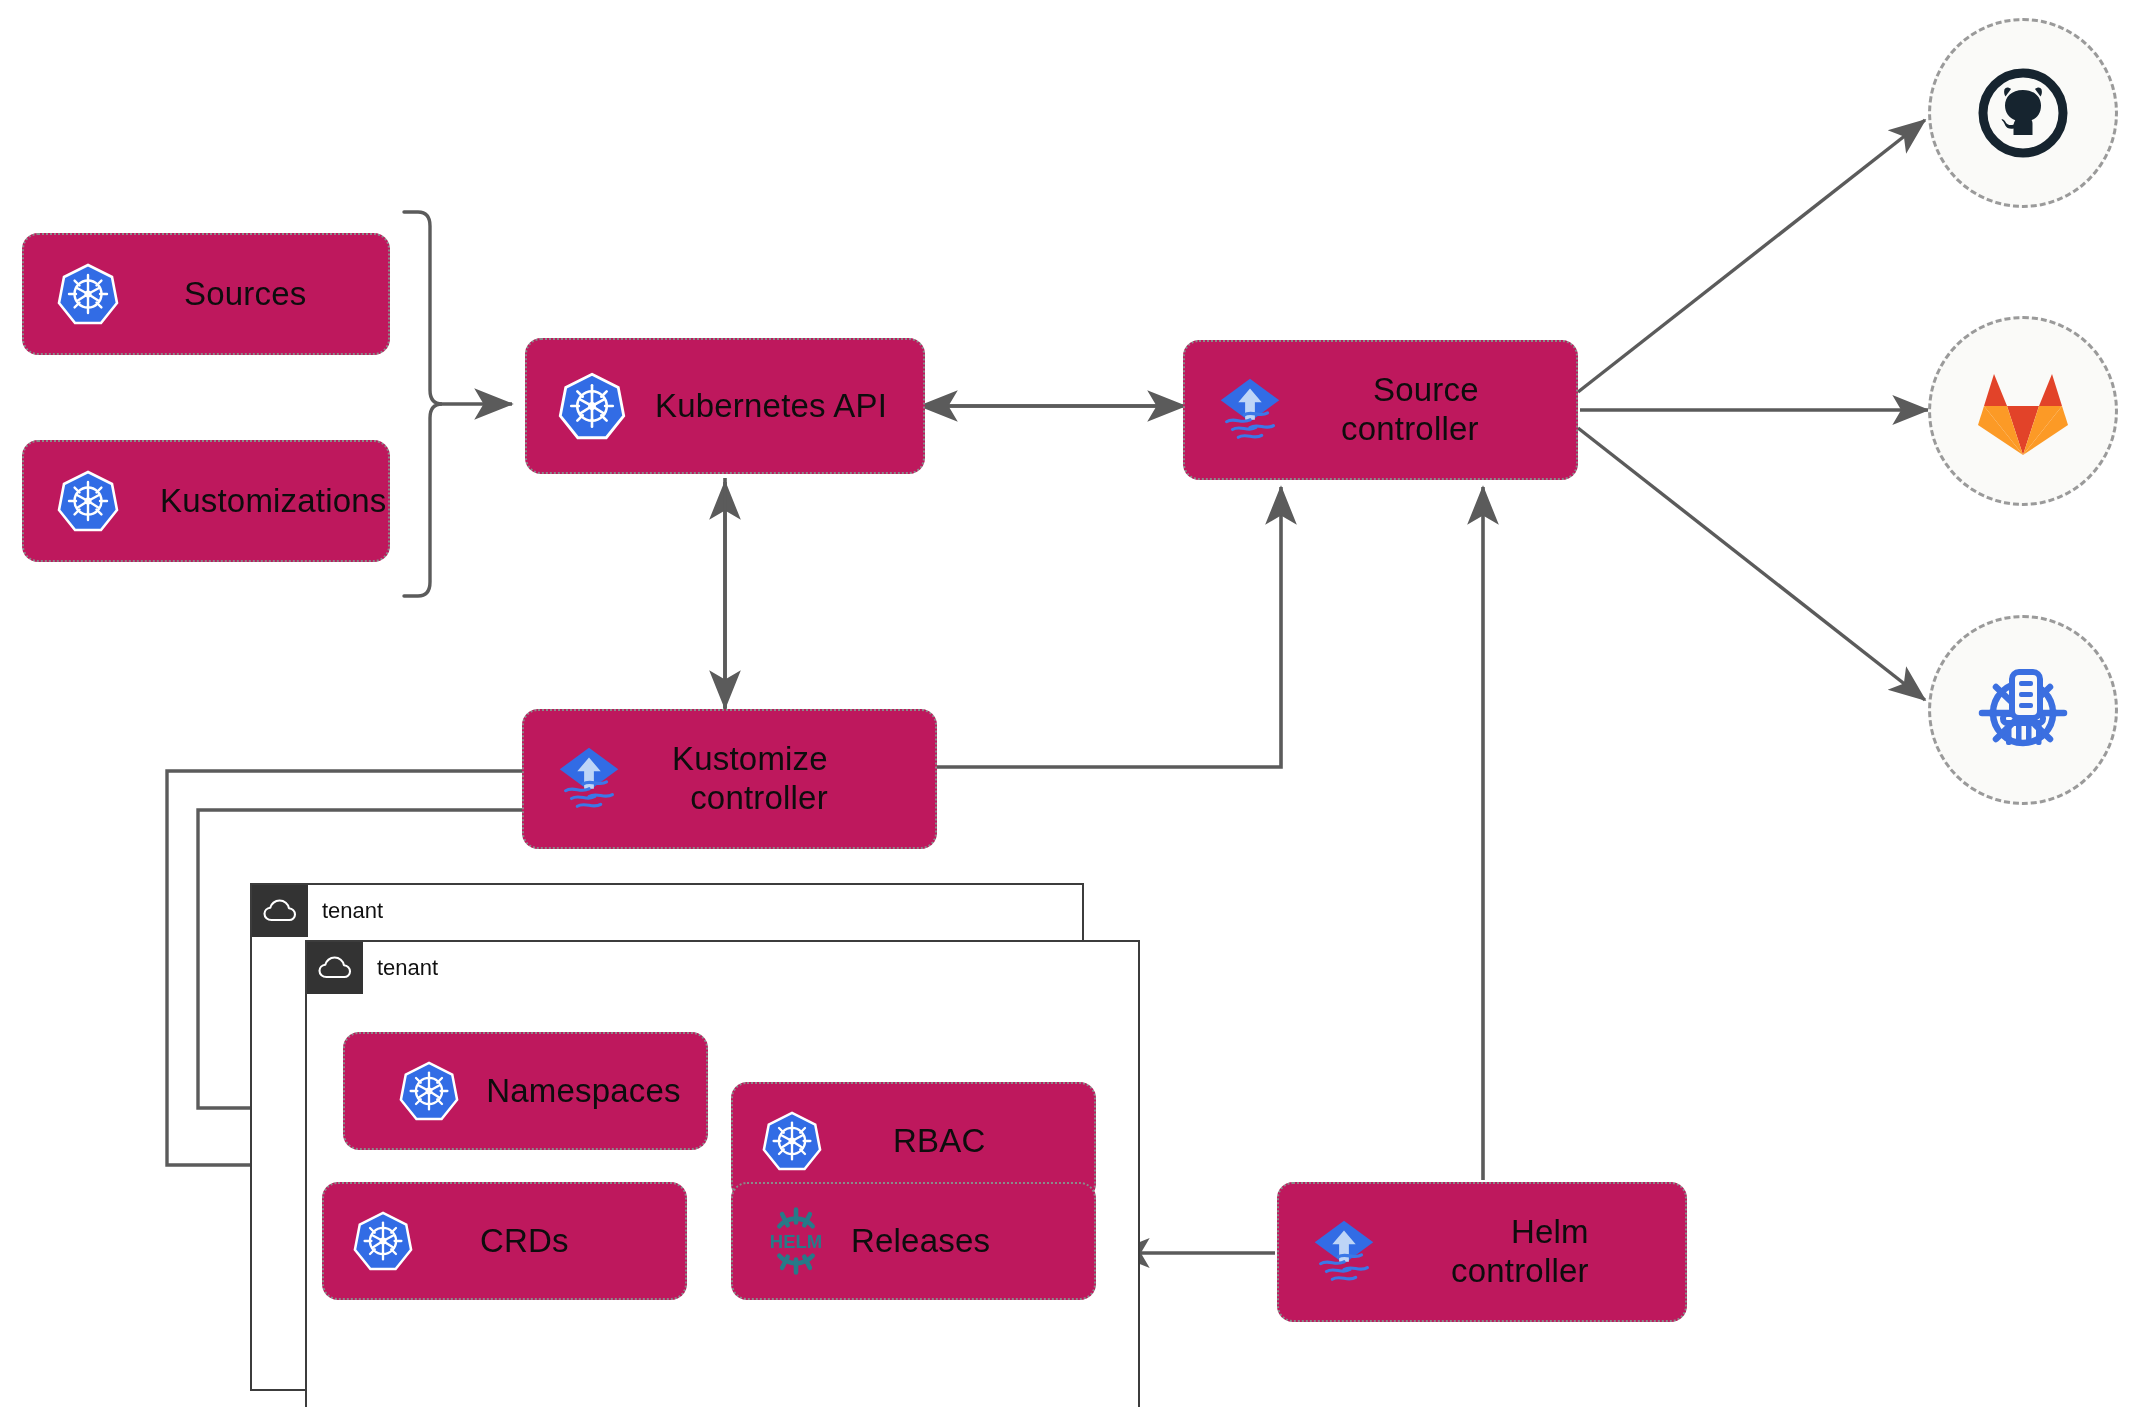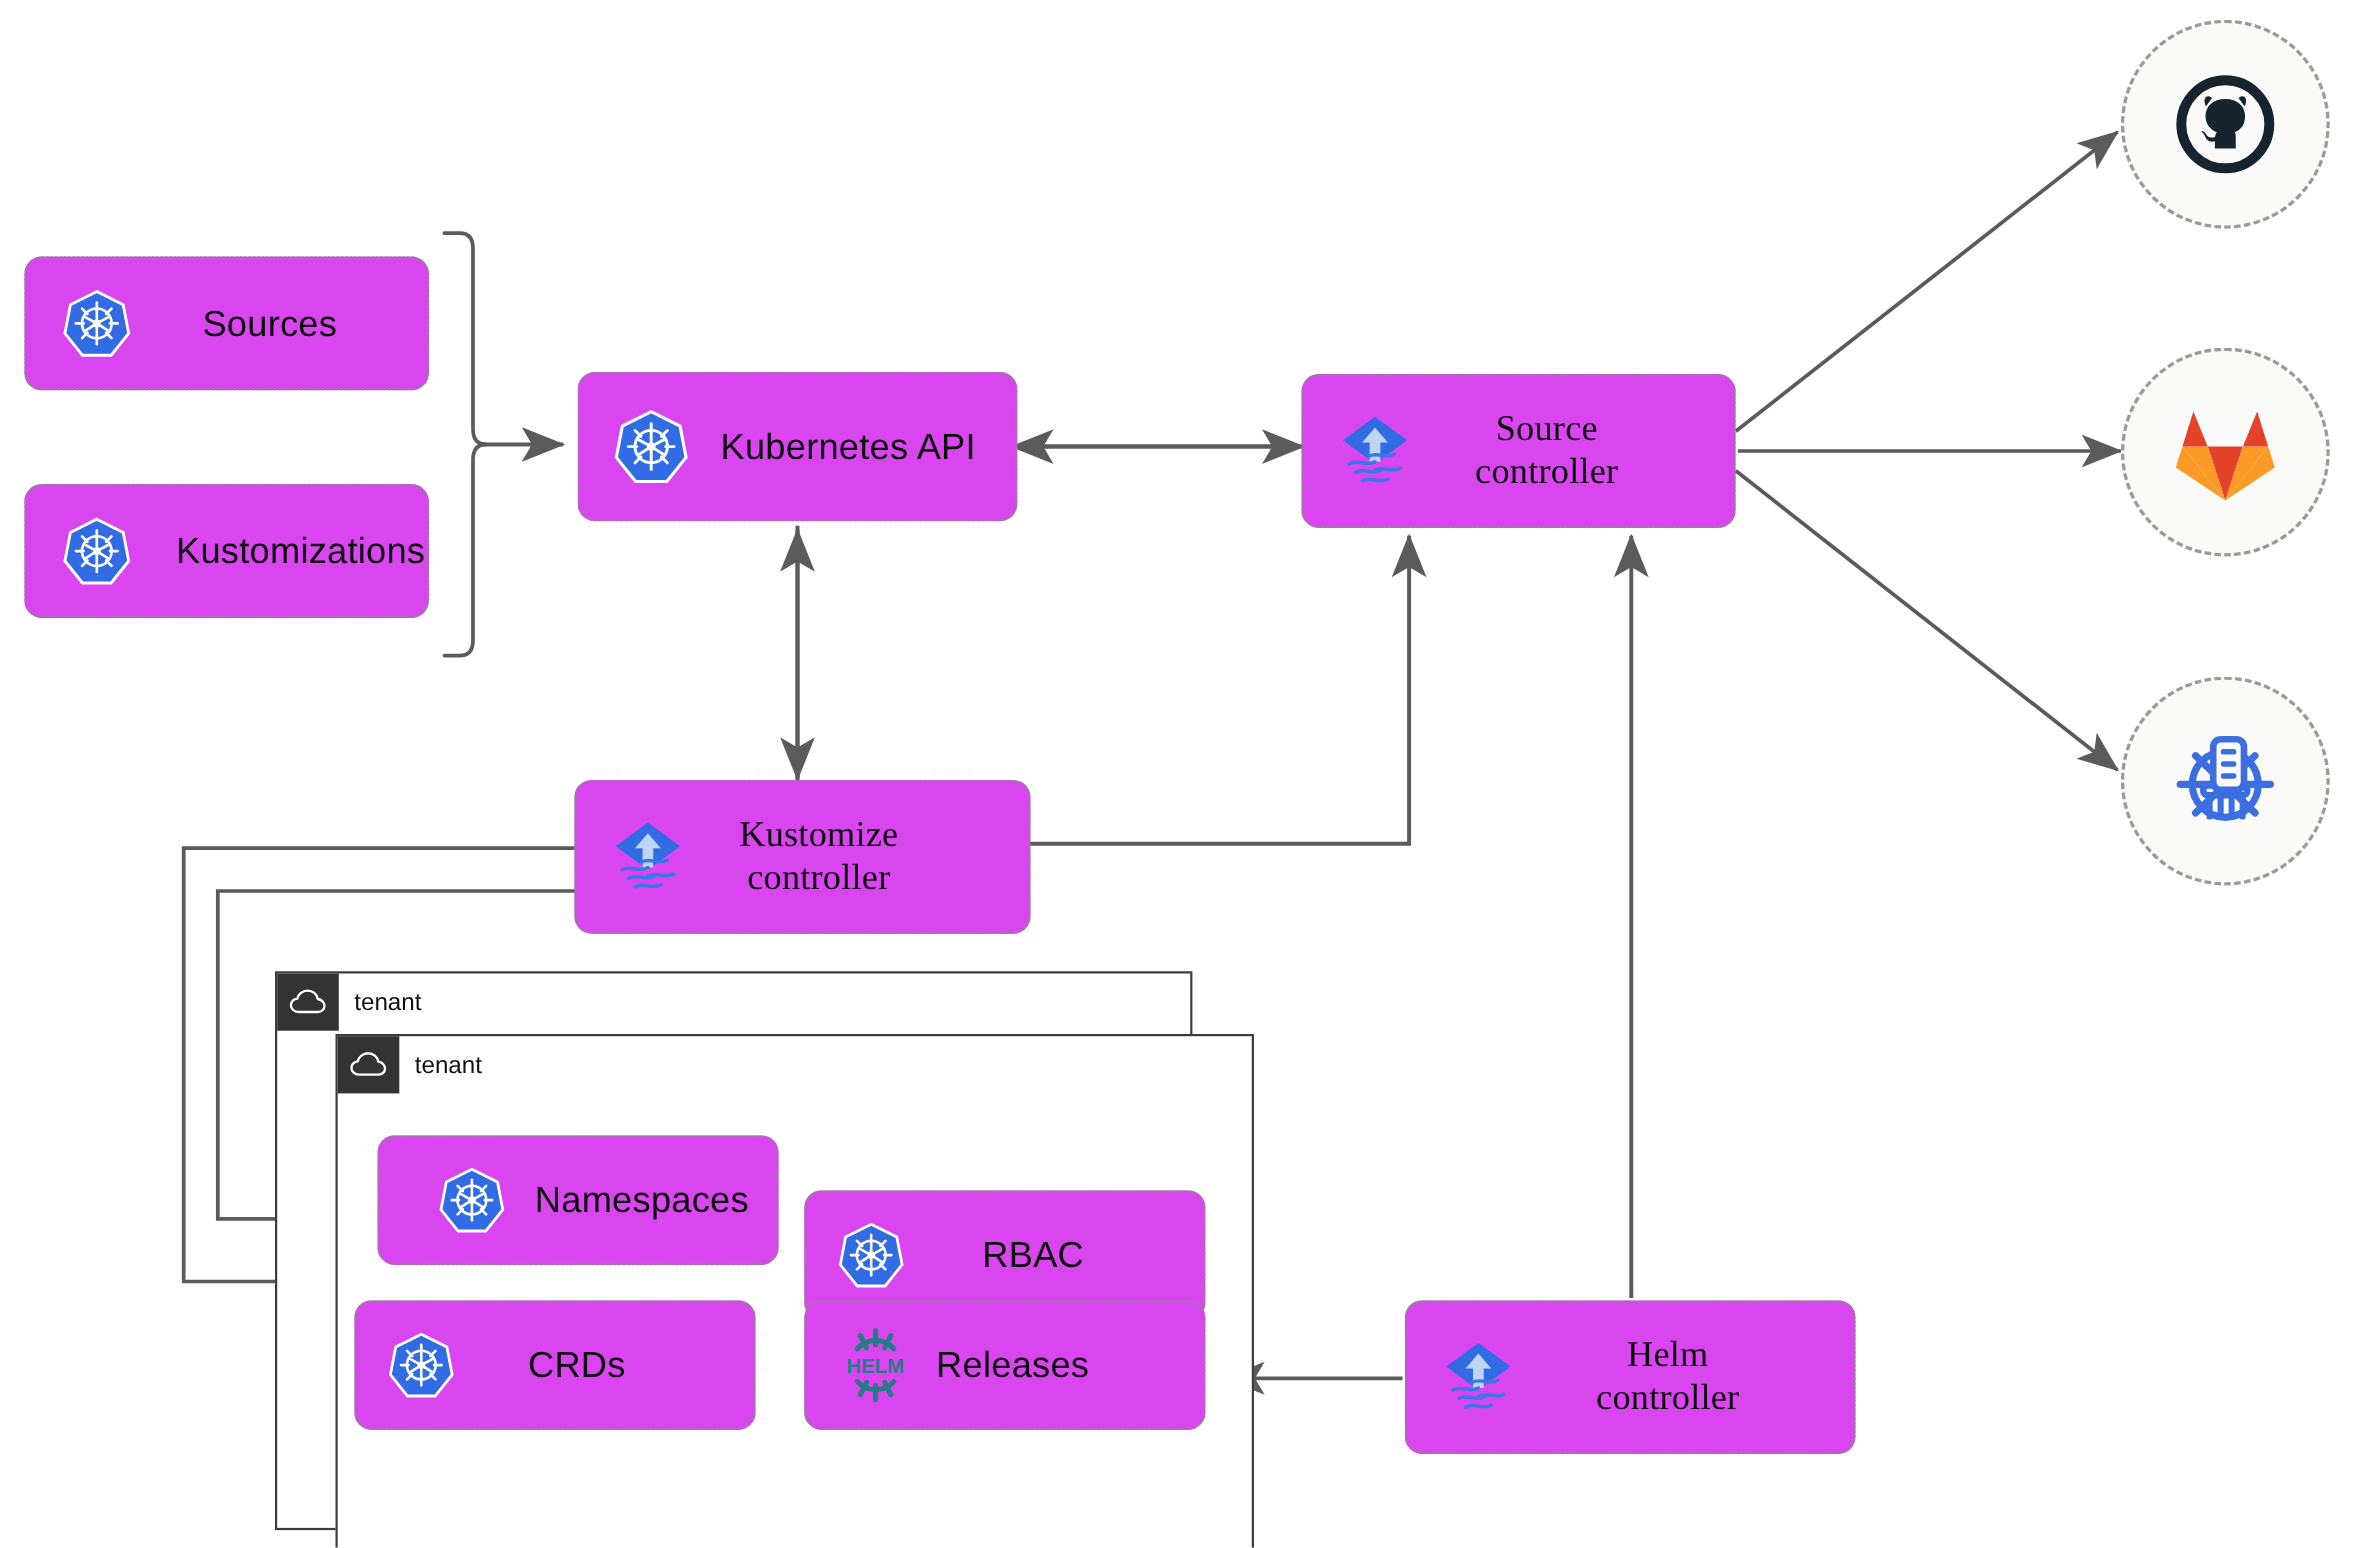--- a/index.html
+++ b/index.html
@@ -1,24 +1,24 @@
 <!DOCTYPE html>
 <html><head>
 <meta charset="utf-8">
 <style>
   html,body{margin:0;padding:0;background:#ffffff;}
   body{font-family:"Liberation Sans",sans-serif;}
   #stage{position:relative;width:2144px;height:1407px;background:#ffffff;overflow:hidden;}
   svg.layer{position:absolute;left:0;top:0;width:2144px;height:1407px;}
   .node-box{
-    position:absolute;background:#d946ef;border:2.5px dotted #8a8a8a;border-radius:16px;
+    position:absolute;background:#be185d;border:2.5px dotted #8a8a8a;border-radius:16px;
     display:flex;align-items:center;box-sizing:border-box;
   }
   .node-label{font-size:33px;color:#0d0d0d;line-height:1.18;letter-spacing:.2px;}
-  .node-label.two-line{text-align:center;font-family:Liberation Serif, serif;}
+  .node-label.two-line{text-align:right;}
   .ico{flex:0 0 auto;display:flex;align-items:center;justify-content:center;}
   .circle-node{
     position:absolute;border:3px dashed #9a9a9a;border-radius:50%;background:#fafaf8;
     display:flex;align-items:center;justify-content:center;box-sizing:border-box;
   }
   .tenant-box{
     position:absolute;background:#ffffff;border:2.5px solid #3c3c3c;box-sizing:border-box;
   }
   .tenant-tab{
     position:absolute;left:0;top:0;height:52px;background:#333333;display:flex;

